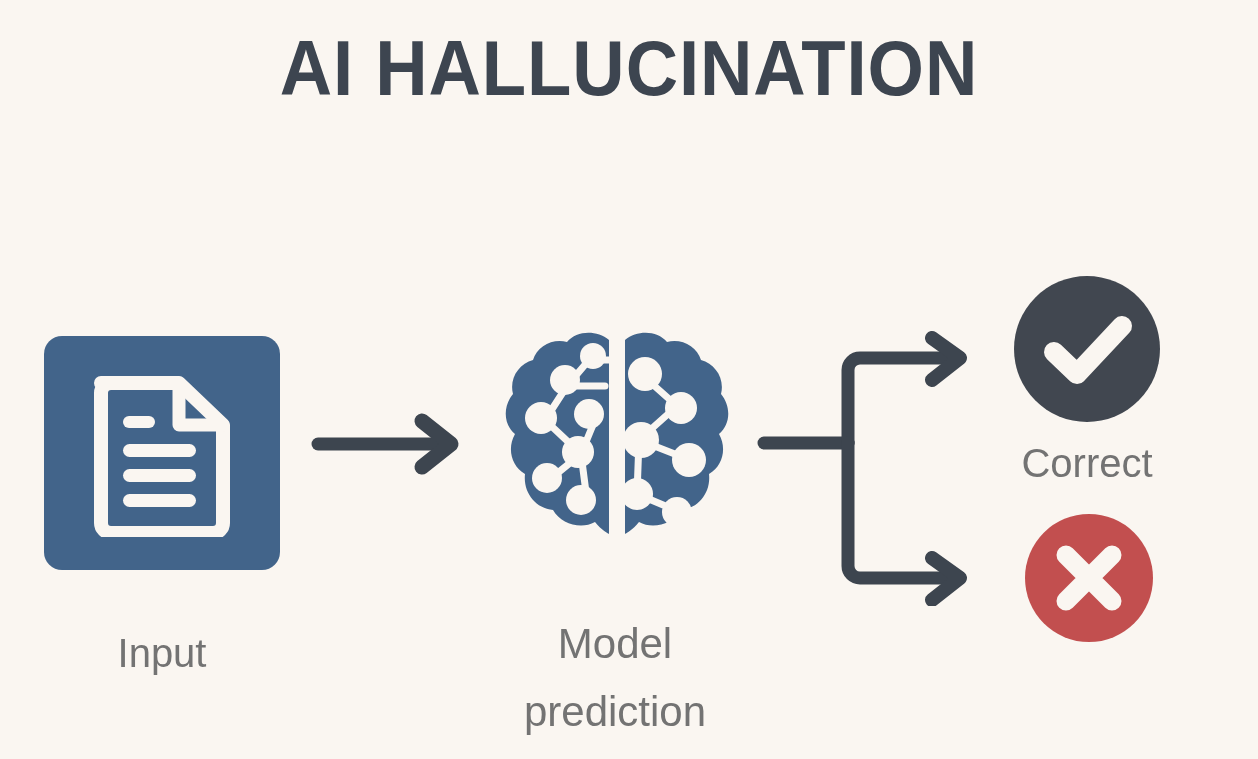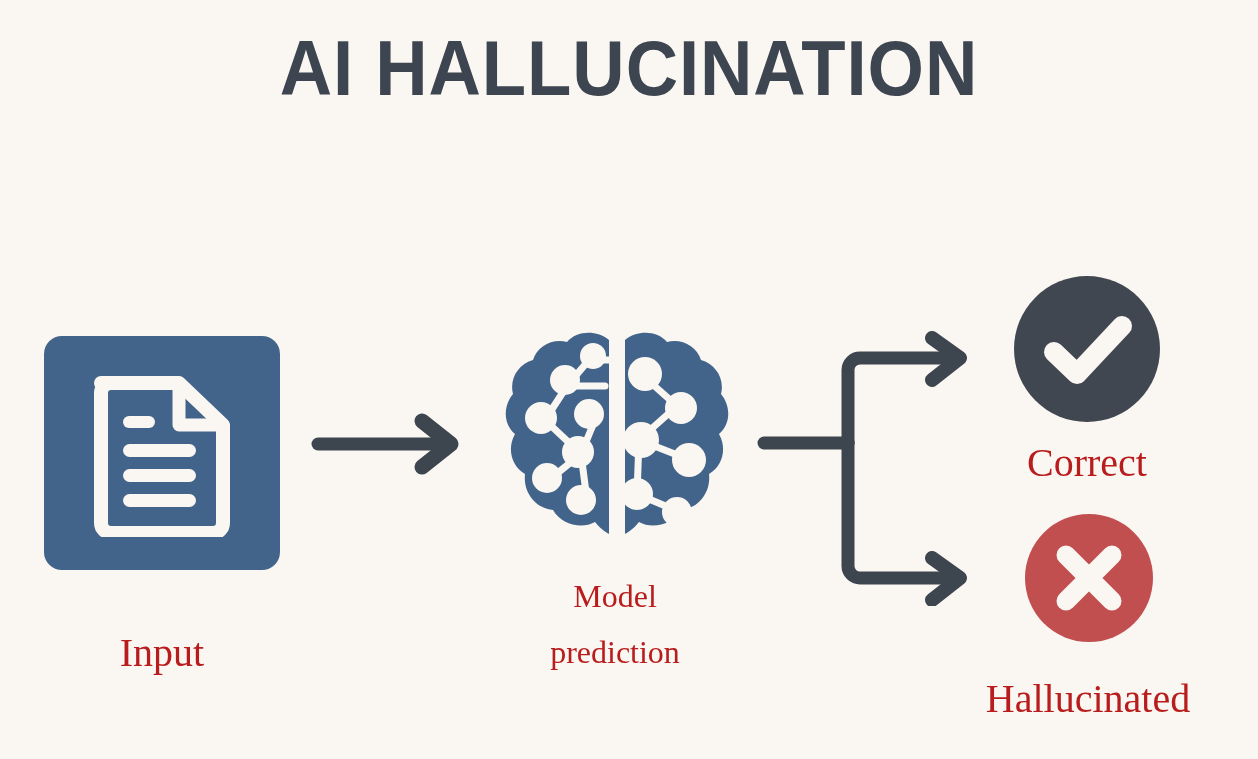--- a/index.html
+++ b/index.html
@@ -115,39 +115,39 @@
     position: absolute;
     left: 0; top: 0;
     width: 100%;
     height: 100%;
     display: block;
   }
 
   
   .label {
     position: absolute;
-    color: #b91c1c;
-    font-family: Liberation Serif, serif;
+    color: #737373;
+    font-family: Liberation Sans, sans-serif;
     font-weight: 400;
     text-align: center;
     white-space: pre-line;
   }
   .label-input {
     left: 44px;
     top: 625px;
     width: 236px;
     font-size: 40px;
     line-height: 56px;
   }
   .label-model {
     left: 460px;
-    top: 568px;
+    top: 610px;
     width: 310px;
-    font-size: 32px;
-    line-height: 56px;
+    font-size: 42px;
+    line-height: 68px;
   }
   .label-correct {
     left: 957px;
     top: 437px;
     width: 260px;
     font-size: 40px;
     line-height: 52px;
   }
   .label-halluc {
     left: 918px;
@@ -271,15 +271,14 @@
       <path d="M40 76 L63 98 L108 50" fill="none" stroke="#faf6f1" stroke-width="20" stroke-linecap="round" stroke-linejoin="round"></path>
     </svg>
   </div>
   <div class="label label-correct">Correct</div>
 
   <div class="node circle-halluc">
     <svg class="mark-svg" viewBox="0 0 128 128">
       <path d="M41 41 L87 87 M87 41 L41 87" fill="none" stroke="#faf6f1" stroke-width="19" stroke-linecap="round" stroke-linejoin="round"></path>
     </svg>
   </div>
-  <div class="label label-halluc">Hallucinated</div>
 
 </div>
 
 </body></html>

